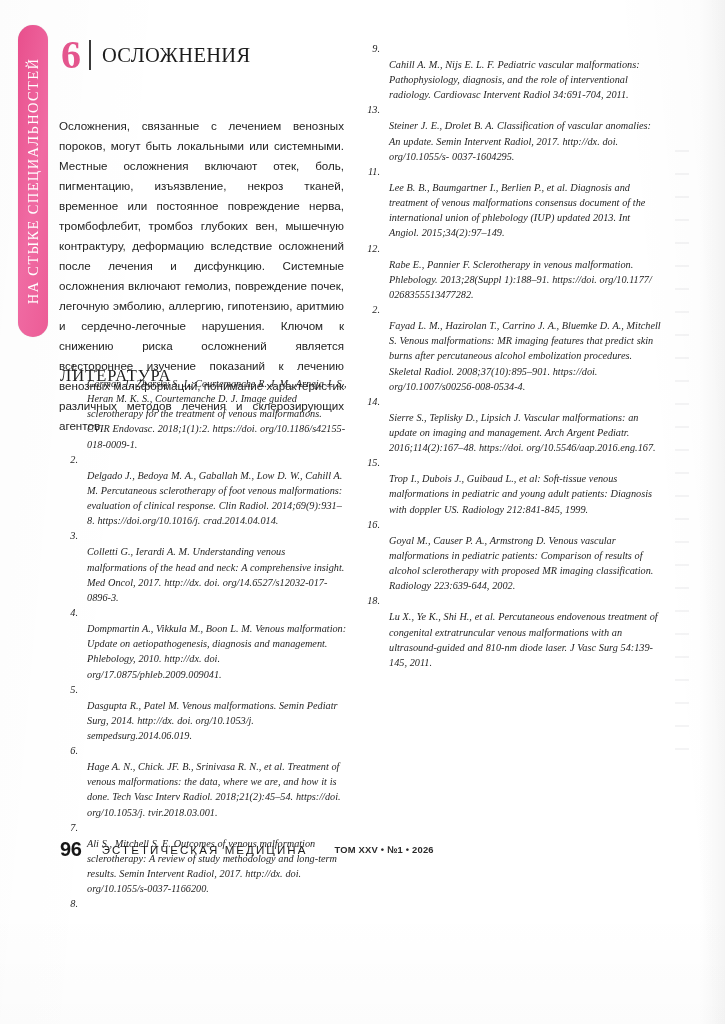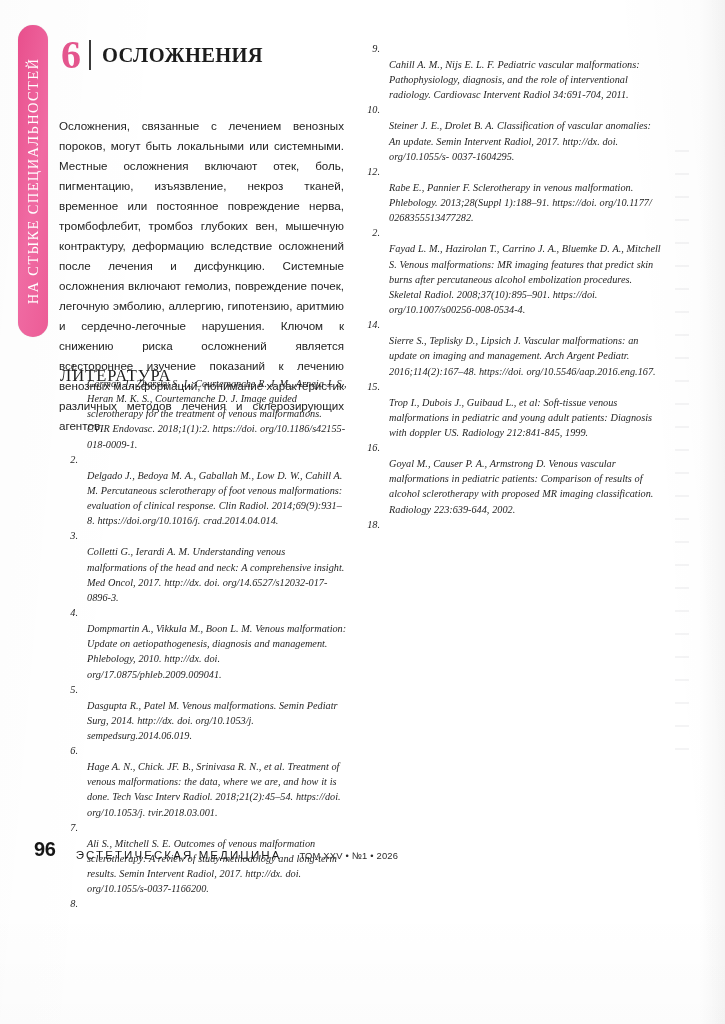--- a/index.html
+++ b/index.html
@@ -72,21 +72,21 @@
   }
   .section-divider {
     width: 2px;
     height: 30px;
     background: #3a3a3a;
     margin: 0 11px 0 9px;
     align-self: center;
   }
   .section-title {
     font-family: "Liberation Serif", serif;
-    font-weight: 700;
+    font-weight: 400;
     font-size: 20.5px;
     letter-spacing: 0.3px;
     color: #1c1c1c;
     white-space: nowrap;
   }
 
   
   .intro {
     position: absolute;
     left: 59px;
@@ -142,46 +142,47 @@
   .ref-text {
     flex: 1 1 auto;
     font-style: italic;
     word-spacing: 0.2px;
     margin-top: 16px;
   }
 
   
   .footer {
     position: absolute;
-    left: 34px;
+    left: 60px;
     top: 838px;
     display: flex;
-    align-items: flex-end;
+    align-items: center;
   }
   .footer-page {
     font-family: "Liberation Sans", sans-serif;
     font-weight: 700;
     font-size: 20px;
     color: #161616;
     letter-spacing: -0.3px;
   }
   .footer-journal {
     margin-left: 20px;
     font-family: "Liberation Sans", sans-serif;
     font-weight: 400;
     font-size: 11.5px;
     letter-spacing: 2.1px;
     color: #1a1a1a;
   }
   .footer-issue {
-    margin-left: 18px;
+    margin-left: 27px;
     font-family: "Liberation Sans", sans-serif;
     font-size: 9.4px;
     letter-spacing: 0.2px;
     color: #2a2a2a;
+    font-weight: bold;
   }
 
   
   .bleed {
     position: absolute;
     right: 36px;
     top: 150px;
     width: 14px;
     height: 620px;
     opacity: 0.055;
@@ -261,22 +262,26 @@
         <span class="ref-num">8.</span>
       </div>
     </div>
 
   <div class="ref-col ref-col-right" id="ref-col-right">
       <div class="ref-item">
         <span class="ref-num">9.</span>
         <span class="ref-text">Cahill A. M., Nijs E. L. F. Pediatric vascular malformations: Pathophysiology, diagnosis, and the role of interventional radiology. Cardiovasc Intervent Radiol 34:691-704, 2011.</span>
       </div>
       <div class="ref-item">
-        <span class="ref-num">10.</span>
+        <span class="ref-num">13.</span>
         <span class="ref-text">Steiner J. E., Drolet B. A. Classification of vascular anomalies: An update. Semin Intervent Radiol, 2017. http://dx. doi. org/10.1055/s- 0037-1604295.</span>
+      </div>
+      <div class="ref-item">
+        <span class="ref-num">11.</span>
+        <span class="ref-text">Lee B. B., Baumgartner I., Berlien P., et al. Diagnosis and treatment of venous malformations consensus document of the international union of phlebology (IUP) updated 2013. Int Angiol. 2015;34(2):97–149.</span>
       </div>
       <div class="ref-item">
         <span class="ref-num">12.</span>
         <span class="ref-text">Rabe E., Pannier F. Sclerotherapy in venous malformation. Phlebology. 2013;28(Suppl 1):188–91. https://doi. org/10.1177/ 0268355513477282.</span>
       </div>
       <div class="ref-item">
         <span class="ref-num">2.</span>
         <span class="ref-text">Fayad L. M., Hazirolan T., Carrino J. A., Bluemke D. A., Mitchell S. Venous malformations: MR imaging features that predict skin burns after percutaneous alcohol embolization procedures. Skeletal Radiol. 2008;37(10):895–901. https://doi. org/10.1007/s00256-008-0534-4.</span>
       </div>
       <div class="ref-item">
@@ -286,20 +291,21 @@
       <div class="ref-item">
         <span class="ref-num">15.</span>
         <span class="ref-text">Trop I., Dubois J., Guibaud L., et al: Soft-tissue venous malformations in pediatric and young adult patients: Diagnosis with doppler US. Radiology 212:841-845, 1999.</span>
       </div>
       <div class="ref-item">
         <span class="ref-num">16.</span>
         <span class="ref-text">Goyal M., Causer P. A., Armstrong D. Venous vascular malformations in pediatric patients: Comparison of results of alcohol sclerotherapy with proposed MR imaging classification. Radiology 223:639-644, 2002.</span>
       </div>
       <div class="ref-item">
         <span class="ref-num">18.</span>
+        <span class="ref-text">Lu X., Ye K., Shi H., et al. Percutaneous endovenous treatment of congenital extratruncular venous malformations with an ultrasound-guided and 810-nm diode laser. J Vasc Surg 54:139-145, 2011.</span>
       </div>
     </div>
 
   <div class="footer">
     <span class="footer-page">96</span>
     <span class="footer-journal">ЭСТЕТИЧЕСКАЯ МЕДИЦИНА</span>
     <span class="footer-issue">ТОМ XXV • №1 • 2026</span>
   </div>
 
   <div class="bleed"></div>

